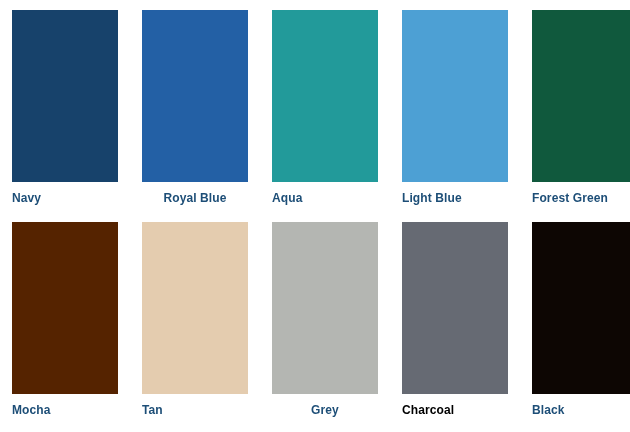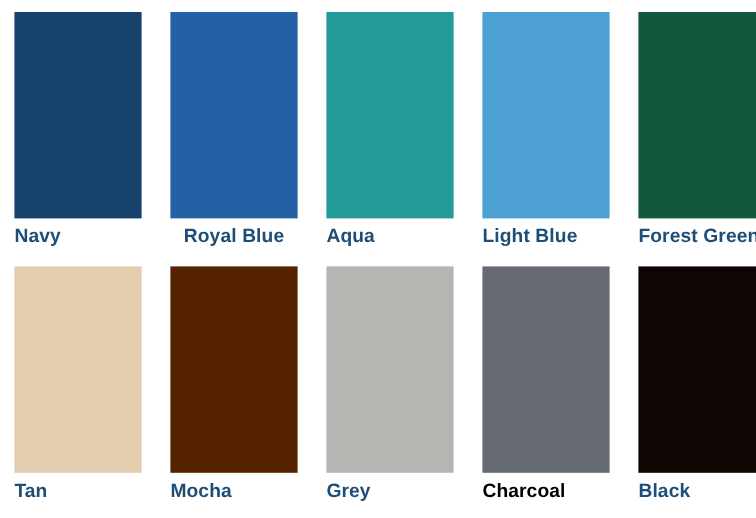--- a/index.html
+++ b/index.html
@@ -31,21 +31,21 @@
     flex-direction: column;
     width: 106px;
   }
   .swatch-chip {
     width: 106px;
     height: 172px;
     display: block;
   }
   .swatch-label {
     margin-top: 9px;
-    font-size: 16px;
+    font-size: 12px;
     font-weight: bold;
     line-height: 14px;
     letter-spacing: 0.1px;
     color: #1d4e77;
     white-space: nowrap;
   }
 </style>
 </head>
 <body style="background-color: rgb(255, 255, 255);">
 
@@ -70,32 +70,32 @@
     <span class="swatch-chip" style="background-color: rgb(77, 160, 212);"></span>
     <span class="swatch-label" style="color: rgb(29, 78, 119);">Light Blue</span>
   </div>
 
   <div class="swatch-cell">
     <span class="swatch-chip" style="background-color: rgb(16, 89, 61);"></span>
     <span class="swatch-label" style="color: rgb(29, 78, 119);">Forest Green</span>
   </div>
 
   <div class="swatch-cell">
+    <span class="swatch-chip" style="background-color: rgb(85, 35, 0);"></span>
+    <span class="swatch-label" style="color: rgb(29, 78, 119);">Mocha</span>
+  </div>
+
+  <div class="swatch-cell">
     <span class="swatch-chip" style="background-color: rgb(228, 204, 175);"></span>
     <span class="swatch-label" style="color: rgb(29, 78, 119);">Tan</span>
   </div>
 
   <div class="swatch-cell">
-    <span class="swatch-chip" style="background-color: rgb(85, 35, 0);"></span>
-    <span class="swatch-label" style="color: rgb(29, 78, 119);">Mocha</span>
-  </div>
-
-  <div class="swatch-cell">
     <span class="swatch-chip" style="background-color: rgb(180, 182, 178);"></span>
-    <span class="swatch-label" style="color: rgb(29, 78, 119);">Grey</span>
+    <span class="swatch-label" style="color: rgb(29, 78, 119); text-align: center;">Grey</span>
   </div>
 
   <div class="swatch-cell">
     <span class="swatch-chip" style="background-color: rgb(102, 106, 115);"></span>
     <span class="swatch-label" style="color: #000000;">Charcoal</span>
   </div>
 
   <div class="swatch-cell">
     <span class="swatch-chip" style="background-color: rgb(13, 6, 3);"></span>
     <span class="swatch-label" style="color: rgb(29, 78, 119);">Black</span>

